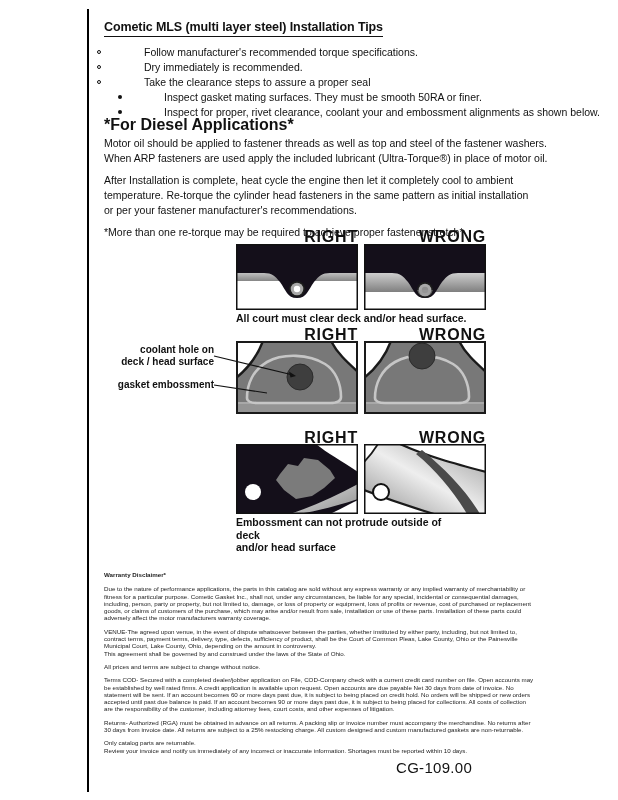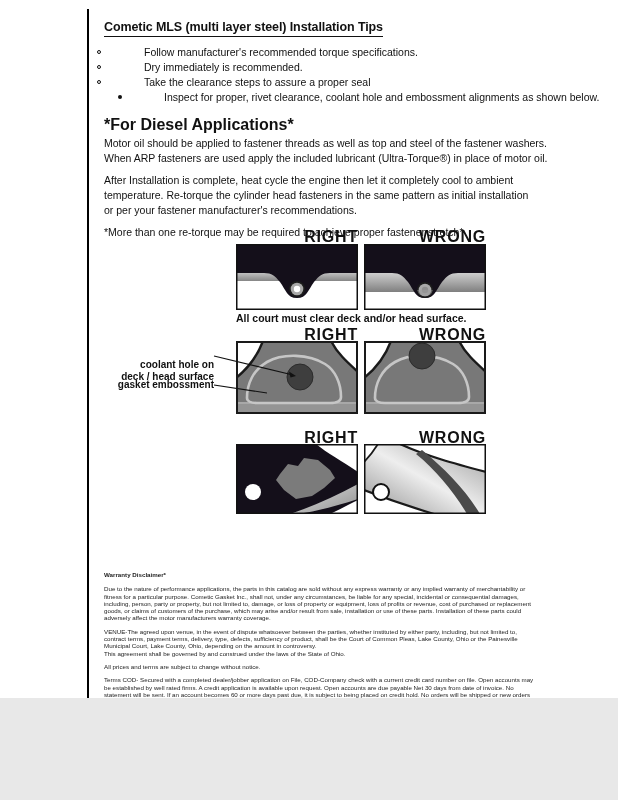--- a/index.html
+++ b/index.html
@@ -1,19 +1,19 @@
 <!DOCTYPE html>
 <html><head>
 <meta charset="utf-8">
 <style>
   * { margin: 0; padding: 0; box-sizing: border-box; }
   html, body { background: #e8e8e8; }
   body { font-family: "Liberation Sans", sans-serif; }
   .page {
-    position: relative; width: 618px; height: 698px;
+    position: relative; width: 618px; height: 800px;
     background: #ffffff; margin: 0 auto; overflow: hidden;
     color: #111;
   }
   .edge-line {
     position: absolute; left: 87px; top: 9px; width: 2px; height: 783px;
     background: #000;
   }
   .doc-title {
     position: absolute; left: 104px; top: 20px;
     font-size: 12.5px; font-weight: bold; letter-spacing: -0.1px;
@@ -71,21 +71,25 @@
     <div class="b-line">
       <span class="marker-o"></span>
       <span>Dry immediately is recommended.</span>
     </div>
     <div class="b-line">
       <span class="marker-o"></span>
       <span>Take the clearance steps to assure a proper seal</span>
     </div>
     <div class="b-line b-sub">
       <span class="marker-f"></span>
-      <span>Inspect for proper, rivet clearance, coolant hole and embossment alignments as shown below.</span>
+      <span>Inspect gasket mating surfaces.  They must be smooth 50RA or finer.</span>
+    </div>
+    <div class="b-line b-sub">
+      <span class="marker-f"></span>
+      <span>Inspect for proper, rivet clearance, coolant your and embossment alignments as shown below.</span>
     </div>
   </div>
 
   <div class="diesel">
     <h2>*For Diesel Applications*</h2>
     <div class="para">Motor oil should be applied to fastener threads as well as top and steel of the fastener washers.
 When ARP fasteners are used apply the included lubricant (Ultra-Torque®) in place of motor oil.</div>
     <div class="para">After Installation is complete, heat cycle the engine then let it completely cool to ambient
 temperature. Re-torque the cylinder head fasteners in the same pattern as initial installation
 or per your fastener manufacturer's recommendations.</div>
@@ -128,21 +132,21 @@
       <path d="M53.2 46 A8 8 0 0 0 68.8 46 Z" fill="#9a9a9a" opacity="0.55"></path>
       <rect x="0.75" y="0.75" width="120.5" height="64.5" fill="none" stroke="#111" stroke-width="1.5"></rect>
     </svg>
   </div>
 
   <div class="fig-caption" style="left:236px; top:312px;">All court must clear deck and/or head surface.</div>
 
   <div class="fig-header" style="left:236px; top:326px;">RIGHT</div>
   <div class="fig-header" style="left:364px; top:326px;">WRONG</div>
 
-  <div class="fig-label" style="left:108px; top:359px; width:106px;">coolant hole on
+  <div class="fig-label" style="left:108px; top:344px; width:106px;">coolant hole on
 deck / head surface</div>
   <div class="fig-label" style="left:108px; top:379px; width:106px;">gasket embossment</div>
 
   <div class="fig-box" style="left:236px; top:341px;">
     <svg width="122" height="73" viewBox="0 0 122 73">
       <rect x="0" y="0" width="122" height="73" fill="#787878"></rect>
       <rect x="1" y="63" width="120" height="9" fill="#949494"></rect>
       <rect x="1" y="61" width="120" height="2" fill="#a8a8a8"></rect>
       <path d="M0 0 H27 C21 16 10 29 0 37 Z" fill="#ffffff"></path>
       <path d="M27 0 C21 16 10 29 0 37" fill="none" stroke="#1a1a1a" stroke-width="2.4"></path>
@@ -212,20 +216,22 @@
       <path d="M0 46 C26 56 50 64 70 70 H0 Z" fill="#ffffff"></path>
       <path d="M0 46 C26 56 50 64 70 70" fill="none" stroke="#1a1a1a" stroke-width="2.2"></path>
       <path d="M0 0 H14 C9 8 4 14 0 18 Z" fill="#ffffff"></path>
       <path d="M14 0 C9 8 4 14 0 18" fill="none" stroke="#1a1a1a" stroke-width="1.8"></path>
       <path d="M58 6 C80 24 102 46 116 70 L103 70 C90 48 72 26 52 10 Z" fill="#4a4a4a"></path>
       <circle cx="17" cy="48" r="8" fill="#ffffff" stroke="#111" stroke-width="2"></circle>
       <rect x="0.75" y="0.75" width="120.5" height="68.5" fill="none" stroke="#111" stroke-width="1.5"></rect>
     </svg>
   </div>
 
+  <div class="fig-caption" style="left:236px; top:516px; width:230px;">Embossment can not protrude outside of deck
+and/or head surface</div>
 
   <div class="legal">
     <h3>Warranty Disclaimer*</h3>
     <div class="para">Due to the nature of performance applications, the parts in this catalog are sold without any express warranty or any implied warranty of merchantability or
 fitness for a particular purpose.  Cometic Gasket Inc., shall not, under any circumstances, be liable for any special, incidental or consequential damages,
 including, person, party or property, but not limited to, damage, or loss of property or equipment, loss of profits or revenue, cost of purchased or replacement
 goods, or claims of customers of the purchase, which may arise and/or result from sale, installation or use of these parts.  Installation of these parts could
 adversely affect the motor manufacturers warranty coverage.</div>
     <div class="para">VENUE-The agreed upon venue, in the event of dispute whatsoever between the parties, whether instituted by either party, including, but not limited to,
 contract terms, payment terms, delivery, type, defects, sufficiency of product, shall be the Court of Common Pleas, Lake County, Ohio or the Painesville

